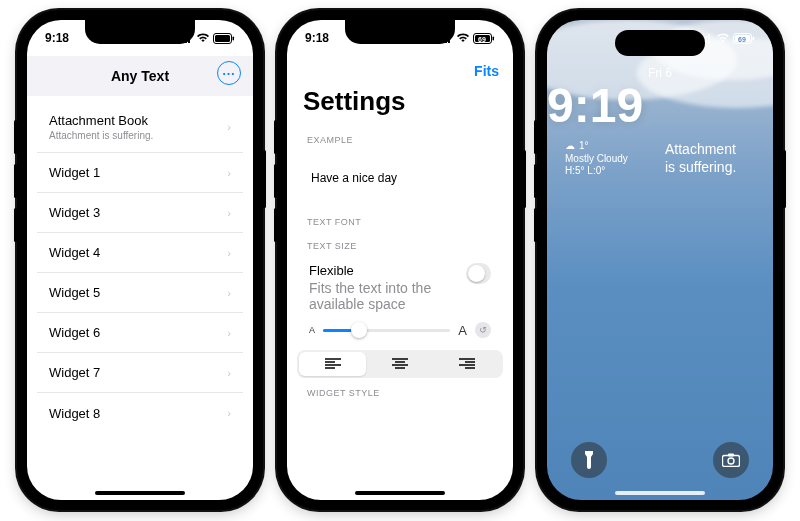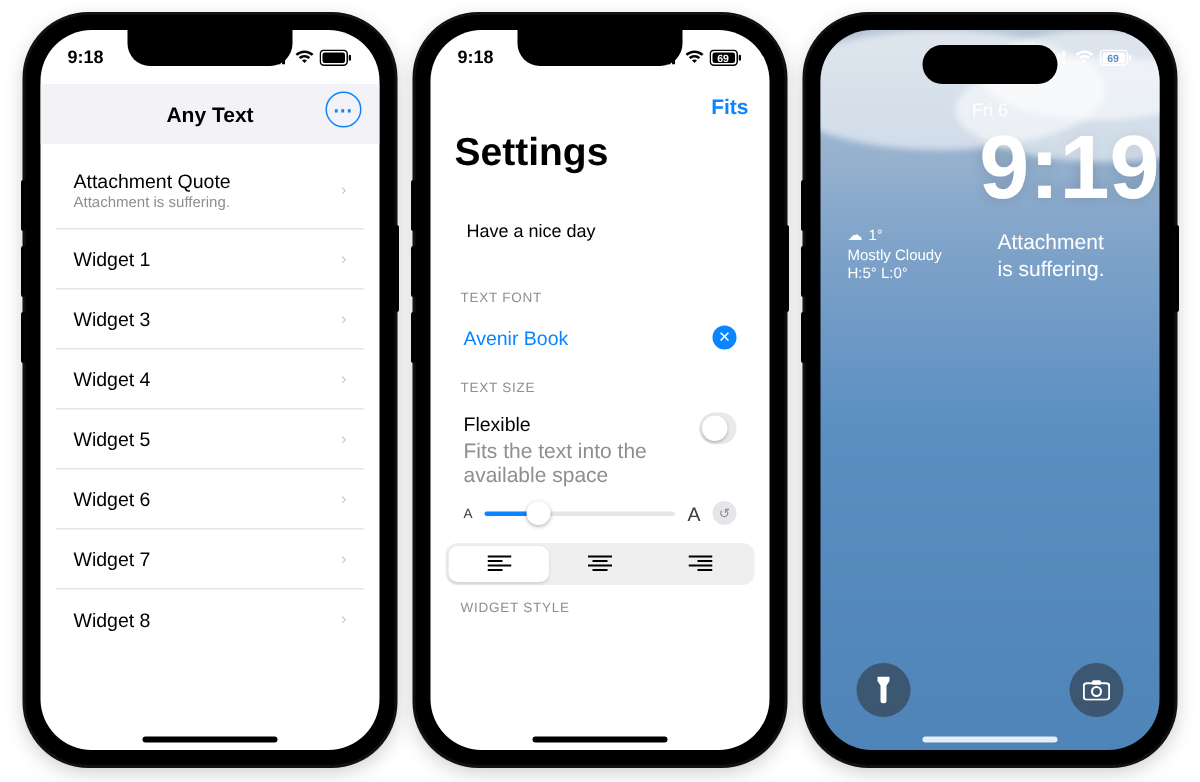--- a/index.html
+++ b/index.html
@@ -147,21 +147,21 @@
   .p2-seg-item.sel { background:#fff; box-shadow:0 1px 2px rgba(0,0,0,0.12); }
 
   
   .p3-screen { background: linear-gradient(to bottom, #b7c6d6 0%, #7fa3c9 30%, #5b8fc2 55%, #4f84b8 100%); color:#fff; }
   .cloud { position:absolute; border-radius:50%; background:rgba(255,255,255,0.55); filter:blur(2px); }
   .cloud.c1 { top:0; left:-30px; width:220px; height:80px; }
   .cloud.c2 { top:18px; left:90px; width:200px; height:70px; }
   .cloud.c3 { top:0; right:-40px; width:160px; height:60px; }
 
   .p3-date { text-align:center; font-size:12px; font-weight:500; margin-top:46px; text-shadow:0 0 6px rgba(0,0,0,0.15); }
-  .p3-time { text-align:right; font-size:60px; font-weight:600; line-height:1; margin-top:2px; text-shadow:0 0 10px rgba(0,0,0,0.15); }
+  .p3-time { text-align:left; font-size:48px; font-weight:600; line-height:1; margin-top:2px; text-shadow:0 0 10px rgba(0,0,0,0.15); }
 
   .p3-widgets { display:flex; justify-content:space-between; padding: 10px 18px 0 18px; font-size:10px; }
   .p3-weather { display:flex; flex-direction:column; line-height:1.25; }
   .p3-weather-top { display:flex; align-items:center; gap:4px; }
   .p3-quote { width:90px; font-size:14px; line-height:1.3; }
 
   .p3-dock {
     position:absolute; bottom:22px; left:0; right:0;
     display:flex; justify-content:space-between; padding:0 24px;
   }
@@ -202,21 +202,21 @@
     <div class="p1-header">
       <span class="p1-title">Any Text</span>
       <div class="p1-more">
         <span>⋯</span>
       </div>
     </div>
 
     <div class="p1-list">
       <div class="p1-row">
         <div class="p1-row-main">
-          <span class="p1-row-title">Attachment Quote</span>
+          <span class="p1-row-title">Attachment Book</span>
           <span class="p1-row-sub">Attachment is suffering.</span>
         </div>
         <span class="chev">›</span>
       </div>
       <div class="p1-row">
         <span class="p1-row-title">Widget 1</span>
         <span class="chev">›</span>
       </div>
       <div class="p1-row">
         <span class="p1-row-title">Widget 3</span>
@@ -271,31 +271,26 @@
             <text x="9" y="8.5" text-anchor="middle" font-size="7" fill="#fff">69</text>
           </svg>
       </span>
     </div>
 
     <div class="p2-topbar">
       <span class="p2-done">Fits</span>
     </div>
     <div class="p2-h1">Settings</div>
 
+    <div class="p2-section-label">EXAMPLE</div>
     <div class="p2-card p2-example">
       <span>Have a nice day</span>
     </div>
 
     <div class="p2-section-label">TEXT FONT</div>
-    <div class="p2-card p2-fontrow">
-      <span class="p2-fontlabel">Avenir Book</span>
-      <div class="p2-clear">
-        <span>✕</span>
-      </div>
-    </div>
 
     <div class="p2-section-label">TEXT SIZE</div>
     <div class="p2-card p2-sizecard">
       <div class="p2-sizerow1">
         <div>
           <div class="p2-flex-t">Flexible</div>
           <div class="p2-flex-s">Fits the text into the available space</div>
         </div>
         <div class="ios-toggle"></div>
       </div>

